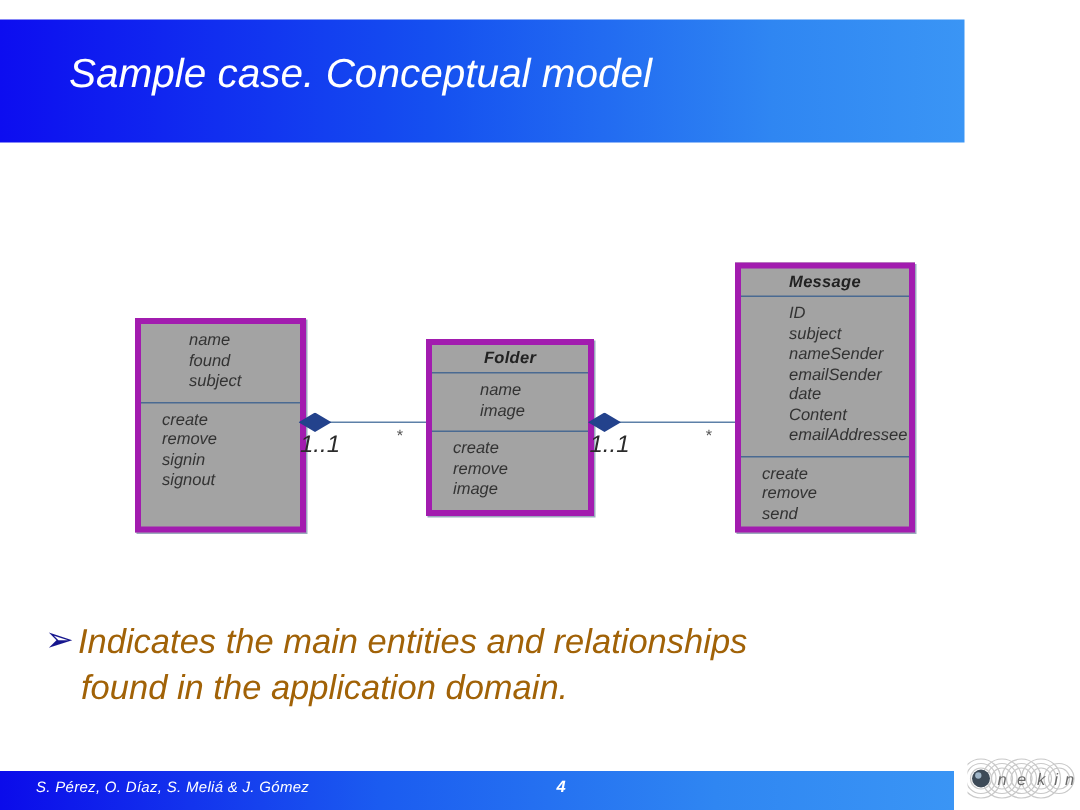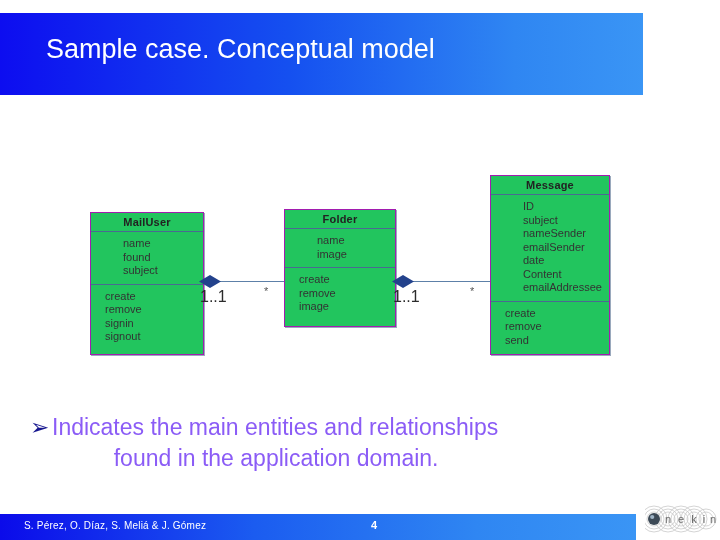--- a/index.html
+++ b/index.html
@@ -1,53 +1,53 @@
 <!DOCTYPE html>
 <html><head>
 <meta charset="utf-8">
 <style>
   html,body{margin:0;padding:0;}
   body{
     width:720px;height:540px;overflow:hidden;background:#ffffff;
     font-family:"Liberation Sans",sans-serif;position:relative;
   }
-  .slide{position:absolute;inset:0;width:720px;height:540px;}
+  .slide{position:absolute;inset:0;width:720px;height:540px;font-style:italic;}
 
   
   .title-band{
     position:absolute;left:0;top:13px;width:643px;height:82px;
     background:linear-gradient(to right,#0d0df0 0%,#1550f0 45%,#2f86f2 80%,#3a95f5 100%);
   }
   .title-text{
     position:absolute;left:46px;top:33px;width:590px;
     color:#ffffff;font-size:27px;line-height:32px;font-weight:400;
     letter-spacing:0px;white-space:nowrap;
   }
 
   
   .diagram{position:absolute;left:0;top:0;width:720px;height:540px;}
   .cls{
-    position:absolute;background:#22c55e;
-    border:1px solid #a21caf;
+    position:absolute;background:#a3a3a3;
+    border:4px solid #a21caf;
     box-shadow:1px 1px 0 #9aa9bd;
     box-sizing:border-box;
   }
   .cls-name{
     text-align:center;font-weight:bold;font-size:11px;color:#222222;
     padding:3px 0 3px 0;border-bottom:1px solid #4a6a92;
     letter-spacing:.2px;
   }
   .cls-sec{
     padding:5px 0 6px 14px;font-size:11px;color:#333333;line-height:13.5px;
   }
   .cls-sec.attrs{border-bottom:1px solid #4a6a92;padding-left:32px;}
   .cls-sec div{white-space:nowrap;}
 
   #cls-mailuser{left:90px;top:212px;width:114px;height:143px;}
-  #cls-folder{left:284px;top:209px;width:112px;height:118px;}
+  #cls-folder{left:284px;top:226px;width:112px;height:118px;}
   #cls-message{left:490px;top:175px;width:120px;height:180px;}
 
   .assoc-line{position:absolute;height:1px;background:#5d80a8;}
   .diamond{
     position:absolute;width:22px;height:13px;background:#23428c;
     clip-path:polygon(0% 50%,50% 0%,100% 50%,50% 100%);
   }
   .mult{
     position:absolute;font-size:16px;color:#2b2b2b;white-space:nowrap;
     font-family:"Liberation Sans",sans-serif;
@@ -55,21 +55,21 @@
   .star{position:absolute;font-size:11px;color:#555555;}
 
   
   .bullet-block{position:absolute;left:30px;top:412px;width:680px;}
   .bullet-row{display:flex;align-items:flex-start;}
   .bullet-mark{
     color:#16168e;font-size:23px;line-height:30px;width:22px;flex:0 0 22px;
     font-family:"DejaVu Sans",sans-serif;
   }
   .bullet-text{
-    color:#8b5cf6;font-size:23px;line-height:31px;text-align:center;
+    color:#a16207;font-size:23px;line-height:31px;
   }
   .bullet-text .l2{display:block;margin-left:2px;}
 
   
   .footer-band{
     position:absolute;left:0;top:514px;width:636px;height:26px;
     background:linear-gradient(to right,#0b0bea 0%,#1b5cf0 40%,#2f86f2 75%,#3a95f5 100%);
   }
   .footer-auth{
     position:absolute;left:24px;top:520px;color:#ffffff;font-size:10px;
@@ -88,21 +88,20 @@
 
   <div class="title-band"></div>
   <div class="title-text">Sample case. Conceptual model</div>
 
   <div class="diagram">
 
     <div class="assoc-line" style="left:204px;top:281px;width:82px;"></div>
     <div class="assoc-line" style="left:396px;top:281px;width:96px;"></div>
 
     <div class="cls" id="cls-mailuser">
-      <div class="cls-name">MailUser</div>
       <div class="cls-sec attrs">
         <div>name</div>
         <div>found</div>
         <div>subject</div>
       </div>
       <div class="cls-sec ops">
         <div>create</div>
         <div>remove</div>
         <div>signin</div>
         <div>signout</div>

